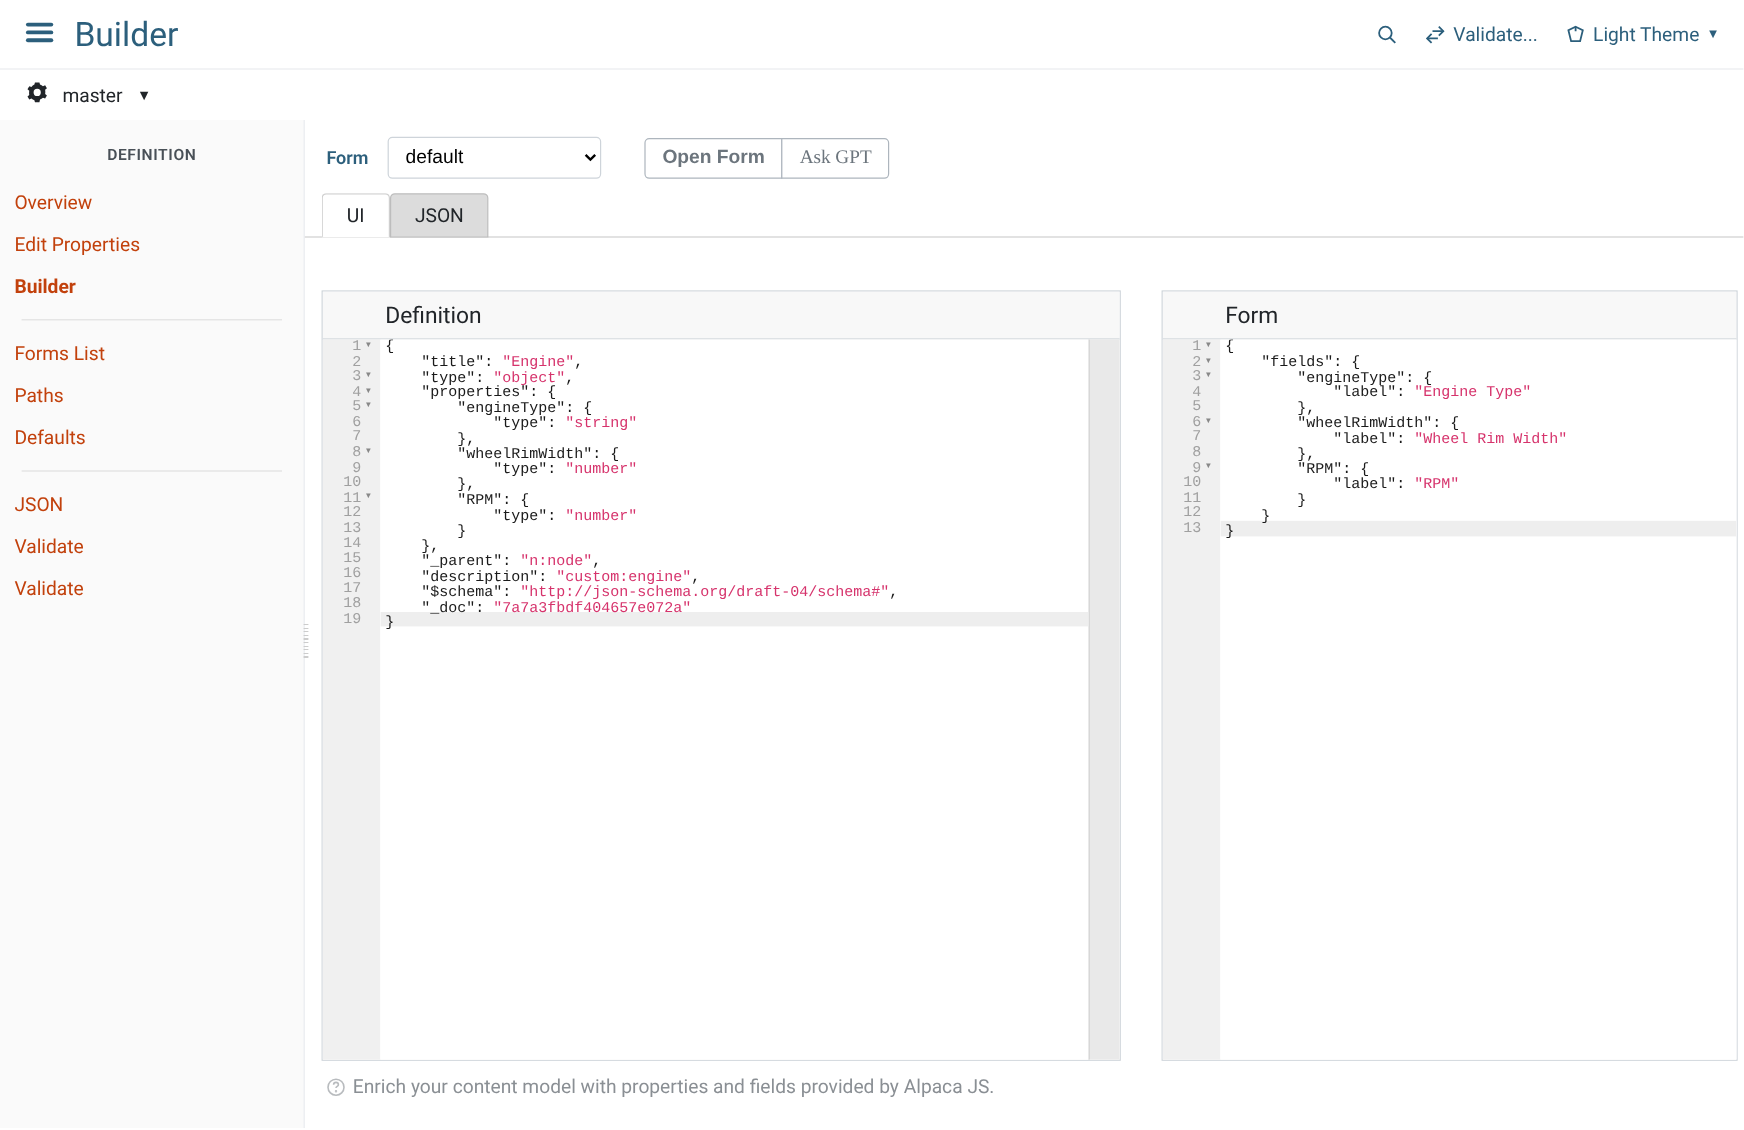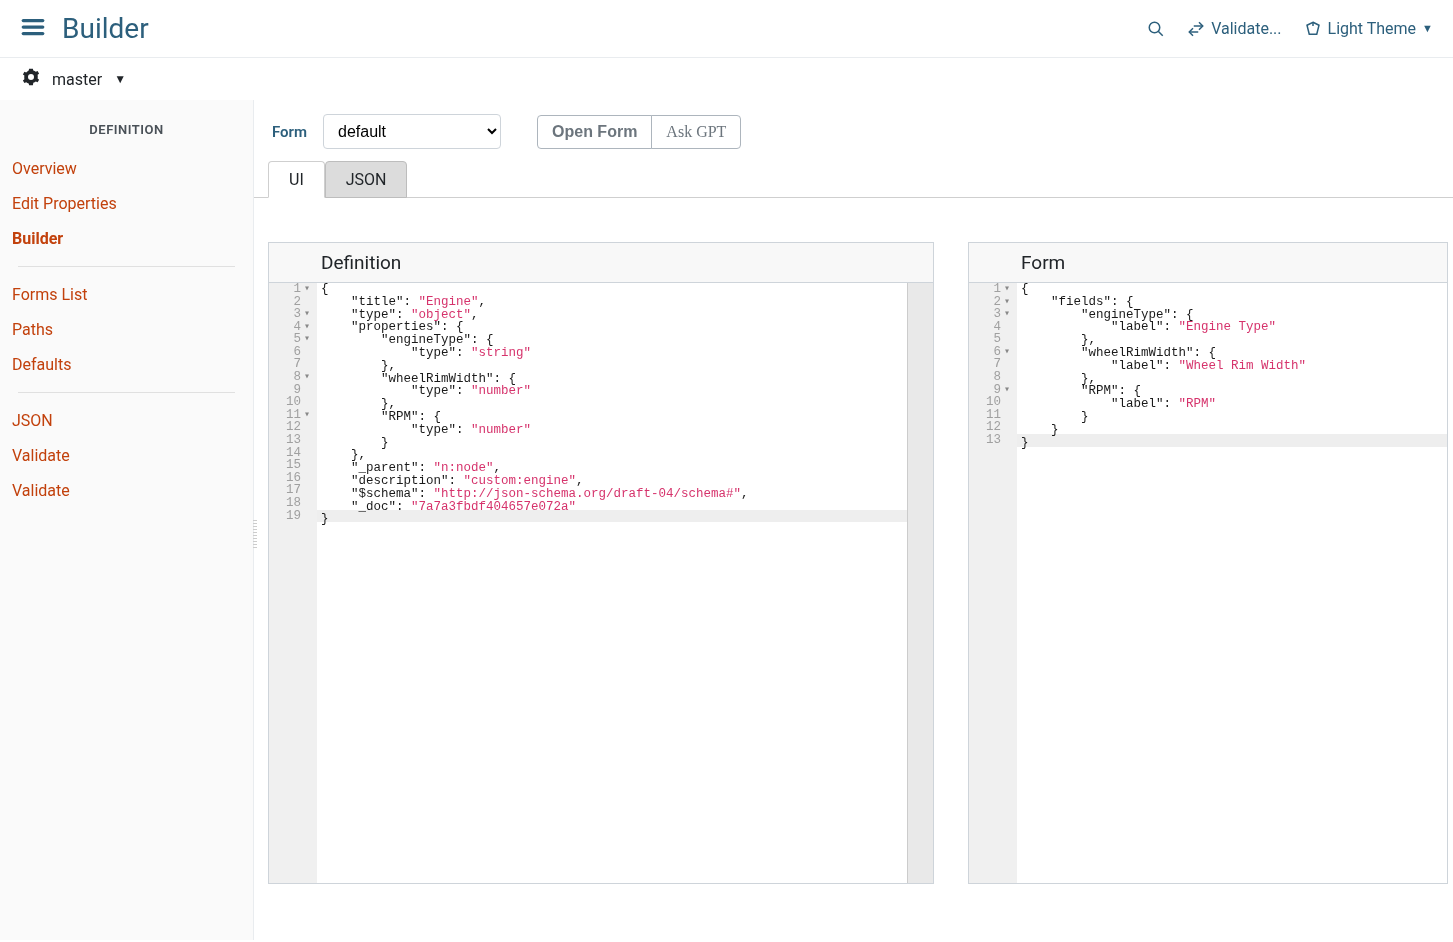--- a/index.html
+++ b/index.html
@@ -299,14 +299,22 @@
 <span class="tok-p">        </span><span class="tok-k">"RPM"</span><span class="tok-p">: {</span>
 <span class="tok-p">            </span><span class="tok-k">"label"</span><span class="tok-p">: </span><span class="tok-s">"RPM"</span>
 <span class="tok-p">        }</span>
 <span class="tok-p">    }</span>
 <span class="tok-p">}</span>
 </div></div>
         </div>
       </div>
     </div>
 
+    <div class="hint">
+      <svg viewBox="0 0 24 24" fill="none" stroke="currentColor" stroke-width="2">
+          <circle cx="12" cy="12" r="10"></circle>
+          <path d="M9 9a3 3 0 116 0c0 2-3 2-3 4"></path>
+          <circle cx="12" cy="17" r="0.5" fill="currentColor"></circle>
+        </svg>
+      <span>Enrich your content model with properties and fields provided by Alpaca JS.</span>
+    </div>
   </div>
 </div>
 
 </body></html>

